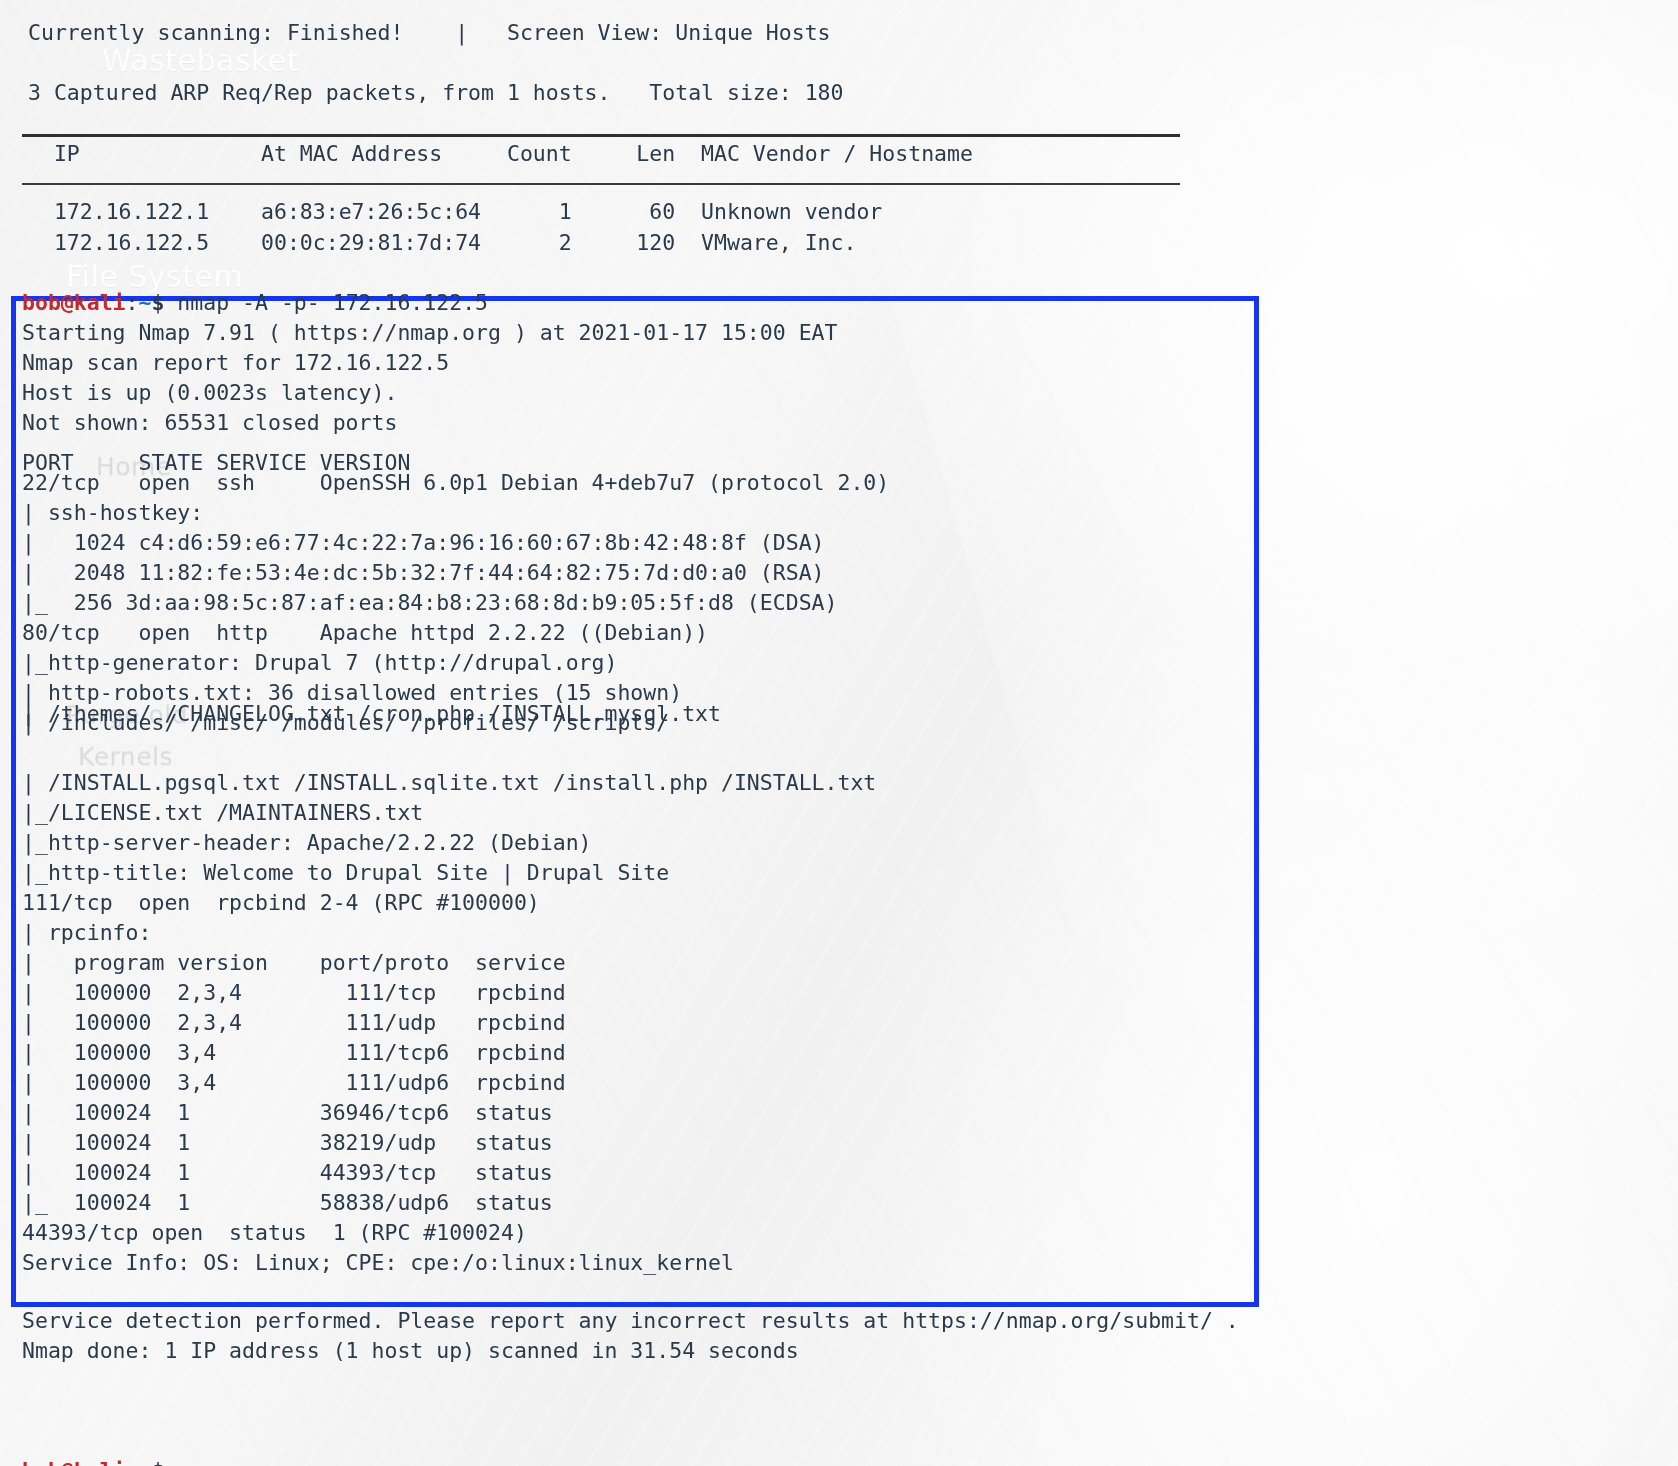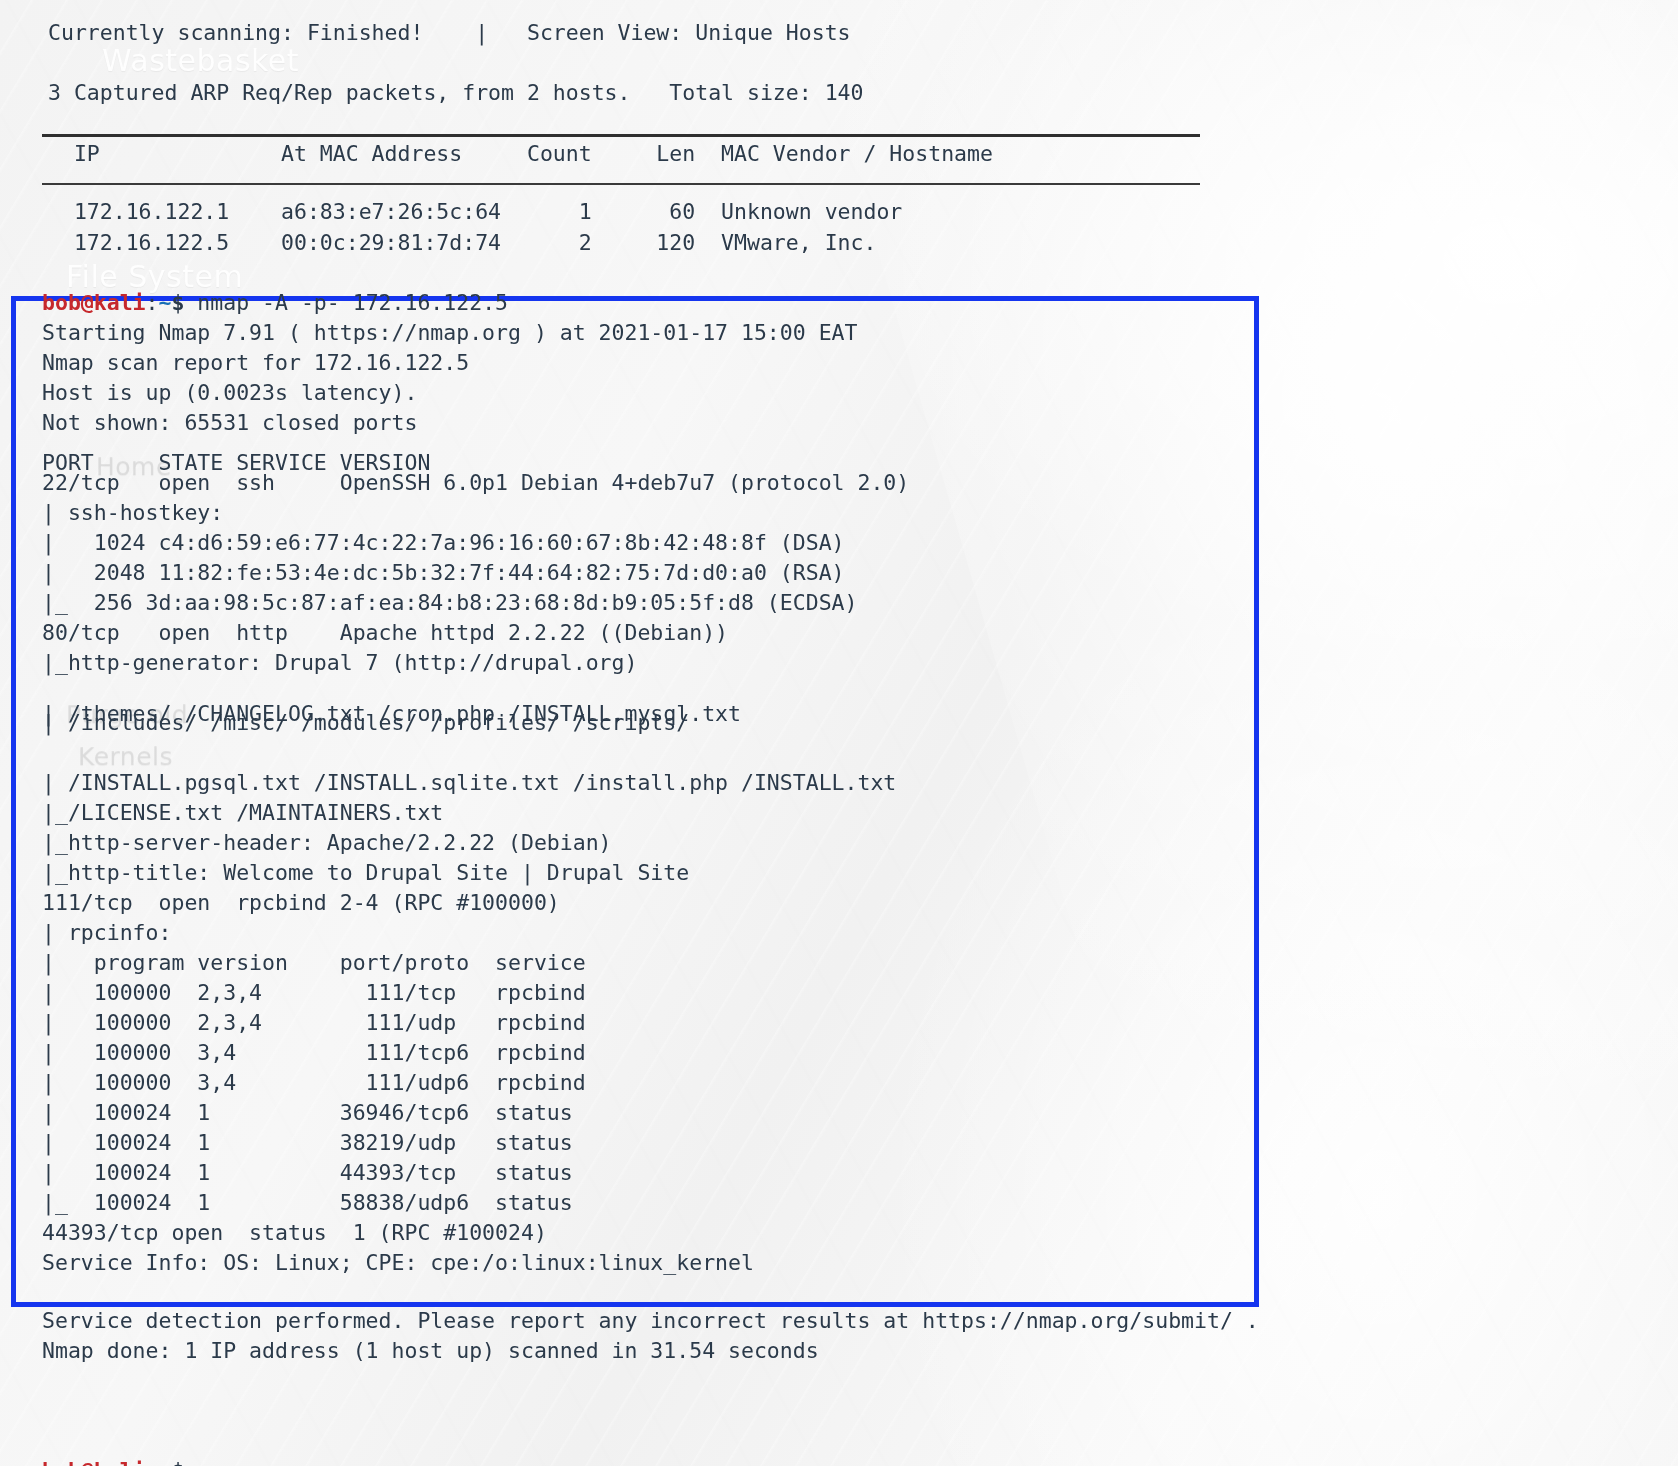--- a/index.html
+++ b/index.html
@@ -72,21 +72,20 @@
     z-index: 1;
   }
   .wm.sm { font-size: 25px; color: rgba(190,190,190,0.35); }
 
   
   .term {
     position: absolute;
     inset: 0;
     z-index: 3;
     padding: 0;
-    margin-left: 20px;
   }
   .line {
     white-space: pre;
     position: absolute;
     left: 22px;
     height: 30px;
     line-height: 30px;
   }
 
   
@@ -144,21 +143,21 @@
   <div class="wm sm" style="left:96px;  top:452px;">Home</div>
   <div class="wm sm" style="left:66px;  top:700px;">Purge old</div>
   <div class="wm sm" style="left:78px;  top:742px;">Kernels</div>
 
   <div class="hl-box"></div>
 
   <div class="term">
 
     <div class="line hdr" style="top:18px;">Currently scanning: Finished!    |   Screen View: Unique Hosts</div>
 
-    <div class="line hdr" style="top:78px;">3 Captured ARP Req/Rep packets, from 2 hosts.   Total size: 140</div>
+    <div class="line hdr" style="top:78px;">3 Captured ARP Req/Rep packets, from 1 hosts.   Total size: 180</div>
 
     <div class="rule" style="top:134px;"></div>
     <div class="rule thin" style="top:183px;"></div>
 
     <div class="line hdr" style="top:139px;">  IP              At MAC Address     Count     Len  MAC Vendor / Hostname</div>
 
     <div class="line hdr" style="top:197px;">  172.16.122.1    a6:83:e7:26:5c:64      1      60  Unknown vendor</div>
     <div class="line hdr" style="top:228px;">  172.16.122.5    00:0c:29:81:7d:74      2     120  VMware, Inc.</div>
 
     <div class="line" style="top:288px;"><span class="user">bob@kali</span><span class="punct">:</span><span class="path">~</span><span class="dollar">$</span><span> nmap -A -p- 172.16.122.5</span></div>
@@ -168,20 +167,21 @@
     <div class="line" style="top:378px;">Host is up (0.0023s latency).</div>
     <div class="line" style="top:408px;">Not shown: 65531 closed ports</div>
     <div class="line" style="top:448px;">PORT     STATE SERVICE VERSION</div>
     <div class="line" style="top:468px;">22/tcp   open  ssh     OpenSSH 6.0p1 Debian 4+deb7u7 (protocol 2.0)</div>
     <div class="line" style="top:498px;">| ssh-hostkey:</div>
     <div class="line" style="top:528px;">|   1024 c4:d6:59:e6:77:4c:22:7a:96:16:60:67:8b:42:48:8f (DSA)</div>
     <div class="line" style="top:558px;text-align:center;">|   2048 11:82:fe:53:4e:dc:5b:32:7f:44:64:82:75:7d:d0:a0 (RSA)</div>
     <div class="line" style="top:588px;">|_  256 3d:aa:98:5c:87:af:ea:84:b8:23:68:8d:b9:05:5f:d8 (ECDSA)</div>
     <div class="line" style="top:618px;">80/tcp   open  http    Apache httpd 2.2.22 ((Debian))</div>
     <div class="line" style="top:648px;">|_http-generator: Drupal 7 (http://drupal.org)</div>
+    <div class="line" style="top:678px;">| http-robots.txt: 36 disallowed entries (15 shown)</div>
     <div class="line" style="top:708px;">| /includes/ /misc/ /modules/ /profiles/ /scripts/</div>
     <div class="line" style="top:699px;">| /themes/ /CHANGELOG.txt /cron.php /INSTALL.mysql.txt</div>
     <div class="line" style="top:798px;">|_/LICENSE.txt /MAINTAINERS.txt</div>
     <div class="line" style="top:768px;">| /INSTALL.pgsql.txt /INSTALL.sqlite.txt /install.php /INSTALL.txt</div>
     <div class="line" style="top:828px;">|_http-server-header: Apache/2.2.22 (Debian)</div>
     <div class="line" style="top:858px;">|_http-title: Welcome to Drupal Site | Drupal Site</div>
     <div class="line" style="top:888px;">111/tcp  open  rpcbind 2-4 (RPC #100000)</div>
     <div class="line" style="top:918px;">| rpcinfo:</div>
     <div class="line" style="top:948px;">|   program version    port/proto  service</div>
     <div class="line" style="top:978px;">|   100000  2,3,4        111/tcp   rpcbind</div>

